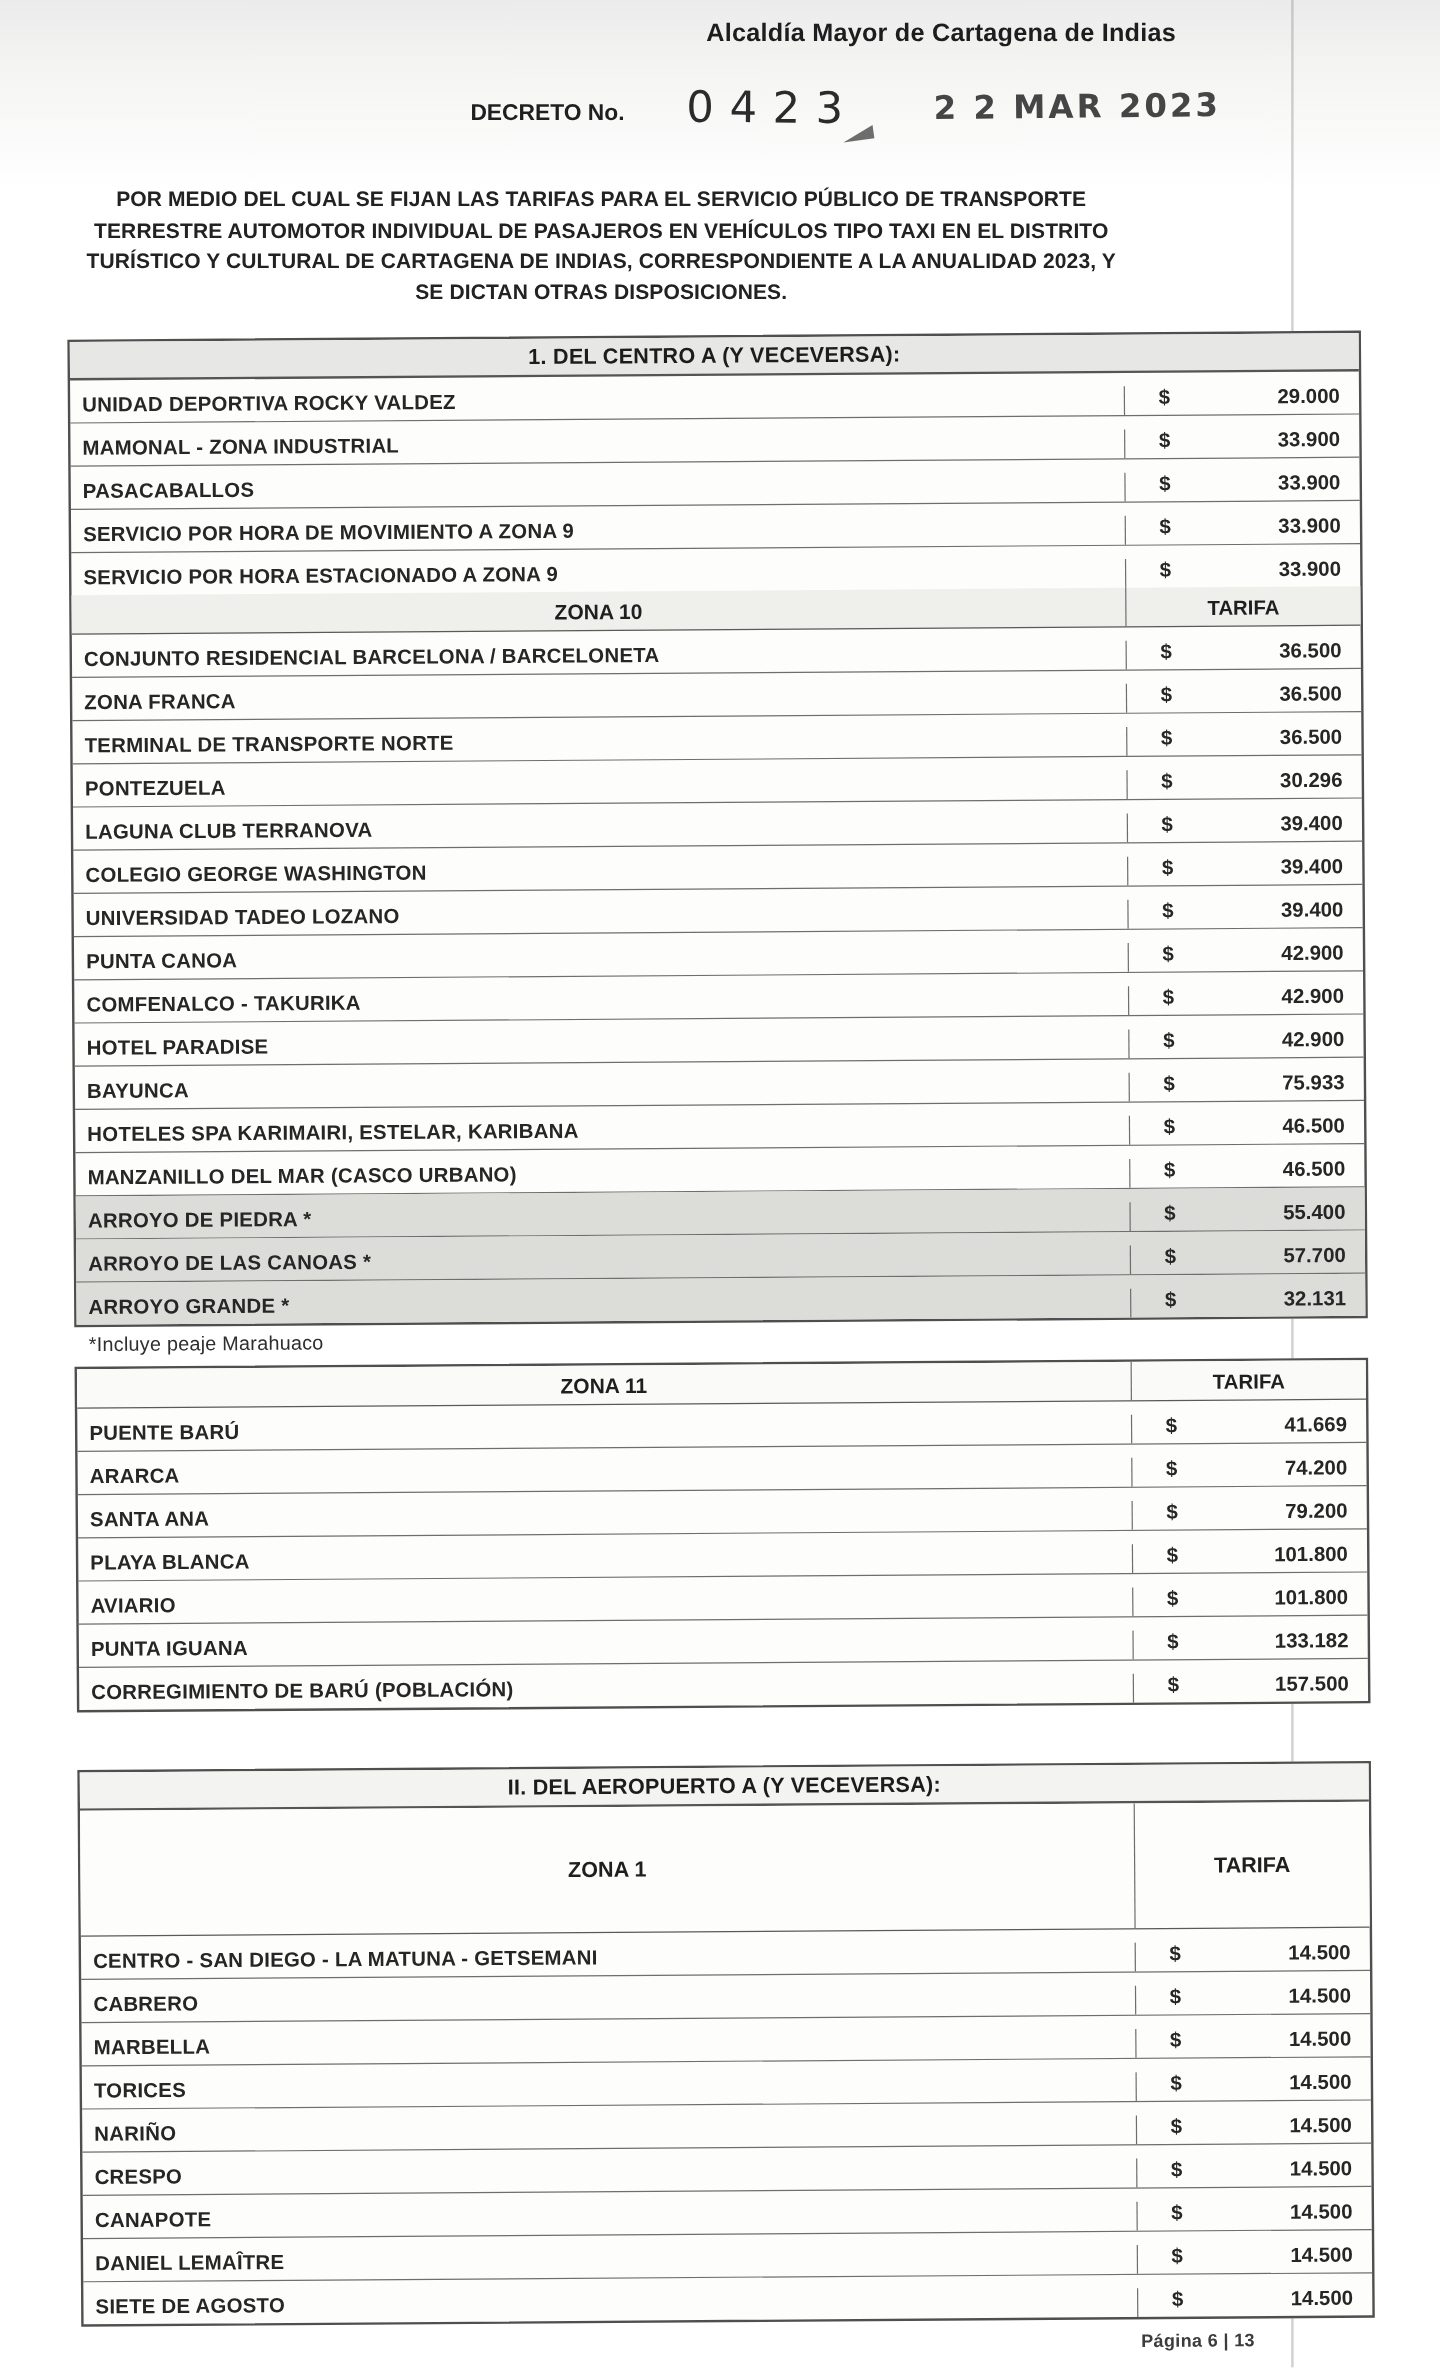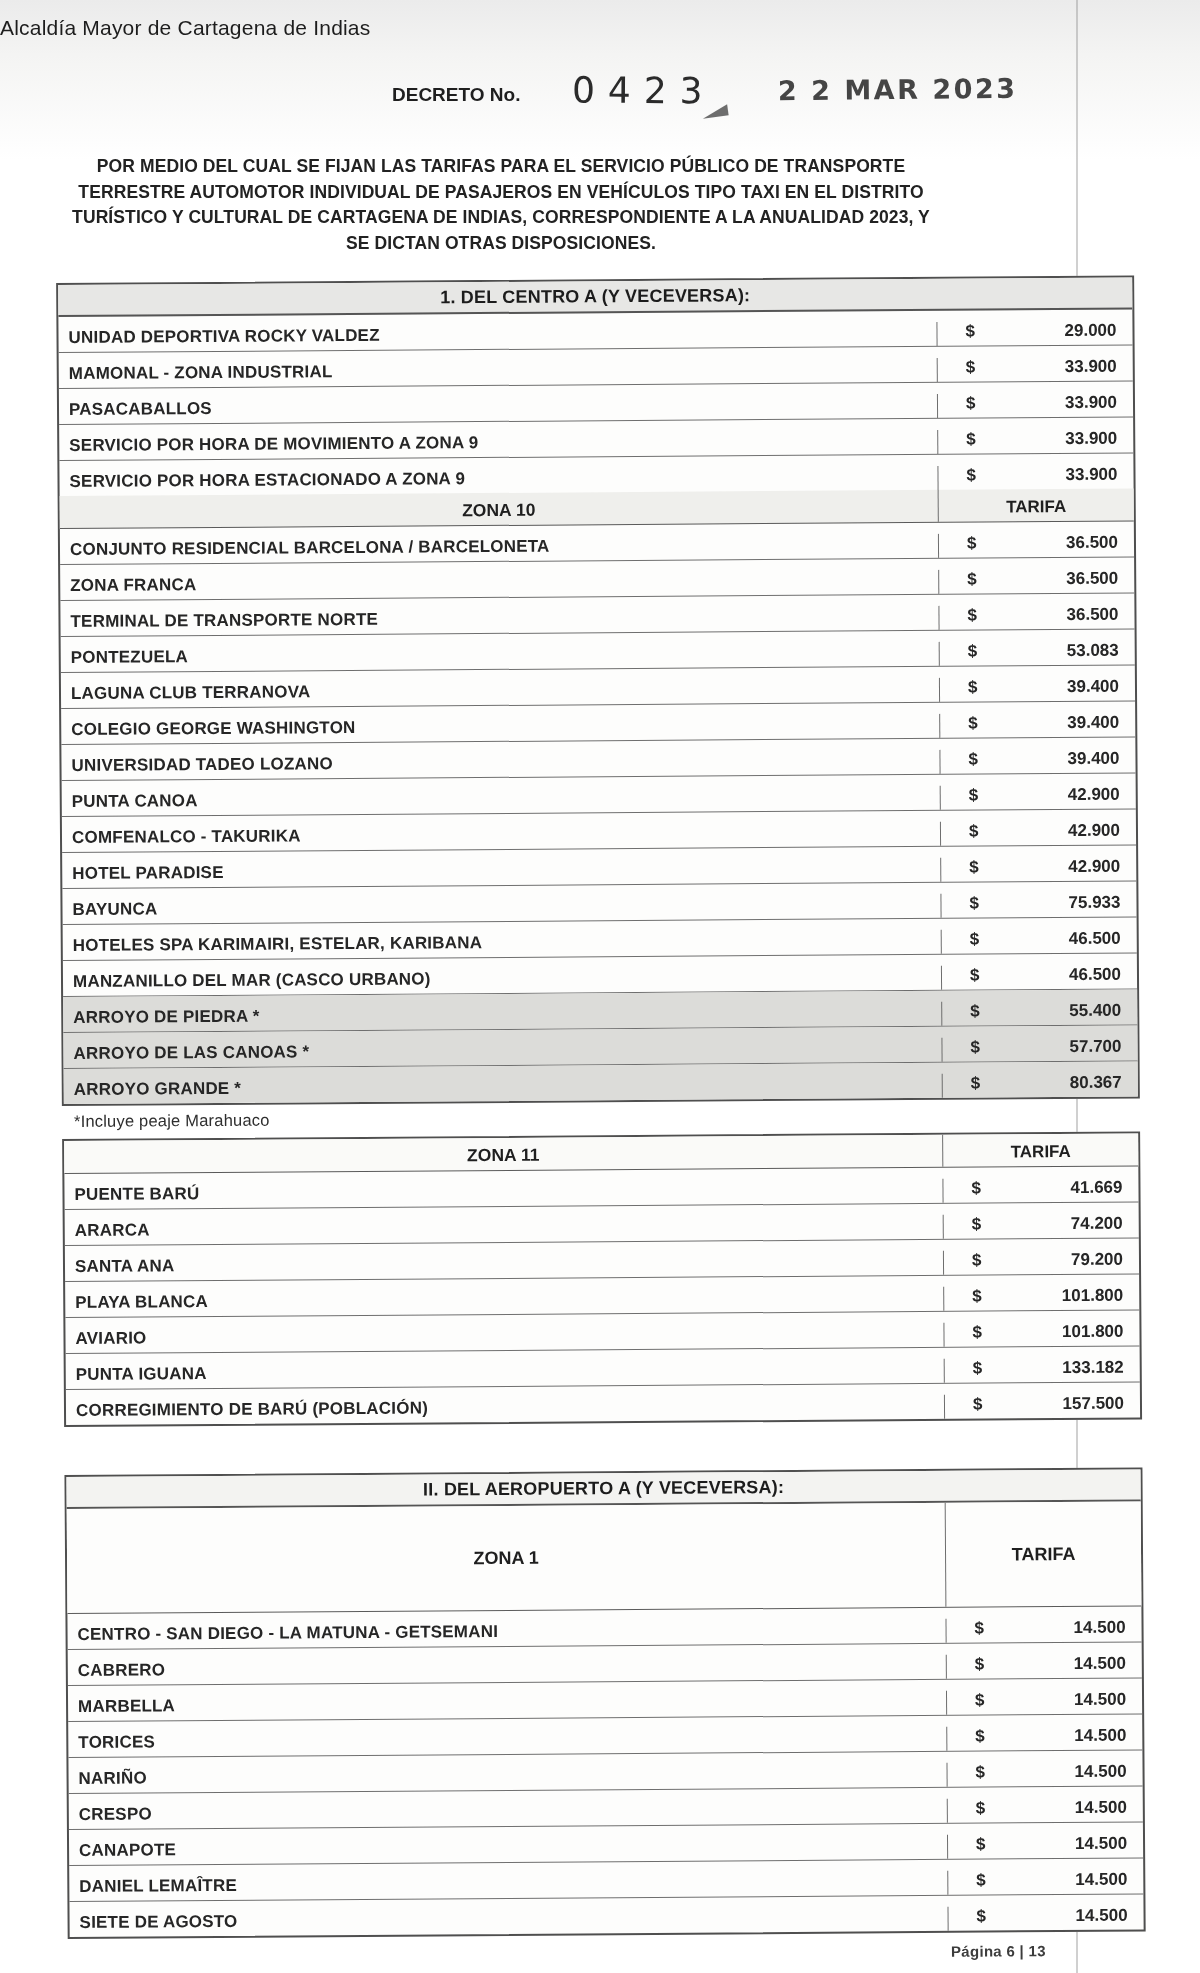--- a/index.html
+++ b/index.html
@@ -7,22 +7,22 @@
     width:1200px;height:1973px;position:relative;overflow:hidden;
     background:linear-gradient(180deg,#ebebeb 0px,#f4f4f3 55px,#ffffff 160px);
     font-family:"Liberation Sans",sans-serif;
     color:#242424;
   }
   .scan-line{
     position:absolute;left:1076px;top:0;width:2px;height:100%;
     background:rgba(150,150,150,.45);
   }
   .doc-title{
-    margin:16px 0 0 0;width:980px;text-align:left;
-    font-size:21px;font-weight:400;color:#1d1d1d;letter-spacing:.2px;
+    margin:16px 0 0 0;width:980px;text-align:right;
+    font-size:21px;font-weight:700;color:#1d1d1d;letter-spacing:.2px;
   }
   .decree-row{position:relative;height:52px;margin-top:32px;}
   .decree-label{position:absolute;left:392px;top:12px;font-size:19px;font-weight:700;color:#1f1f1f;}
   .decree-number{
     position:absolute;left:572px;top:-2px;font-family:"DejaVu Sans",sans-serif;
     font-size:36px;font-weight:500;letter-spacing:13px;color:#2b2b2b;transform:rotate(.4deg);
   }
   .stamp-wedge{
     position:absolute;left:702px;top:34px;width:0;height:0;
     border-left:26px solid transparent;border-bottom:11px solid #4a4a4a;
@@ -164,21 +164,21 @@
         <div class="cell-label">TERMINAL DE TRANSPORTE NORTE</div>
         <div class="cell-price">
           <span>$</span>
           <span>36.500</span>
         </div>
       </div>
         <div class="trow">
         <div class="cell-label">PONTEZUELA</div>
         <div class="cell-price">
           <span>$</span>
-          <span>53.083</span>
+          <span>30.296</span>
         </div>
       </div>
         <div class="trow">
         <div class="cell-label">LAGUNA CLUB TERRANOVA</div>
         <div class="cell-price">
           <span>$</span>
           <span>39.400</span>
         </div>
       </div>
         <div class="trow">
@@ -248,21 +248,21 @@
         <div class="cell-label">ARROYO DE LAS CANOAS *</div>
         <div class="cell-price">
           <span>$</span>
           <span>57.700</span>
         </div>
       </div>
         <div class="trow shaded">
         <div class="cell-label">ARROYO GRANDE *</div>
         <div class="cell-price">
           <span>$</span>
-          <span>80.367</span>
+          <span>32.131</span>
         </div>
       </div>
       </div>
   </div>
 
   <div class="footnote">*Incluye peaje Marahuaco</div>
 
   <div class="tbl">
     <div class="zone-row plain">
       <div class="zone-name">ZONA 11</div>

